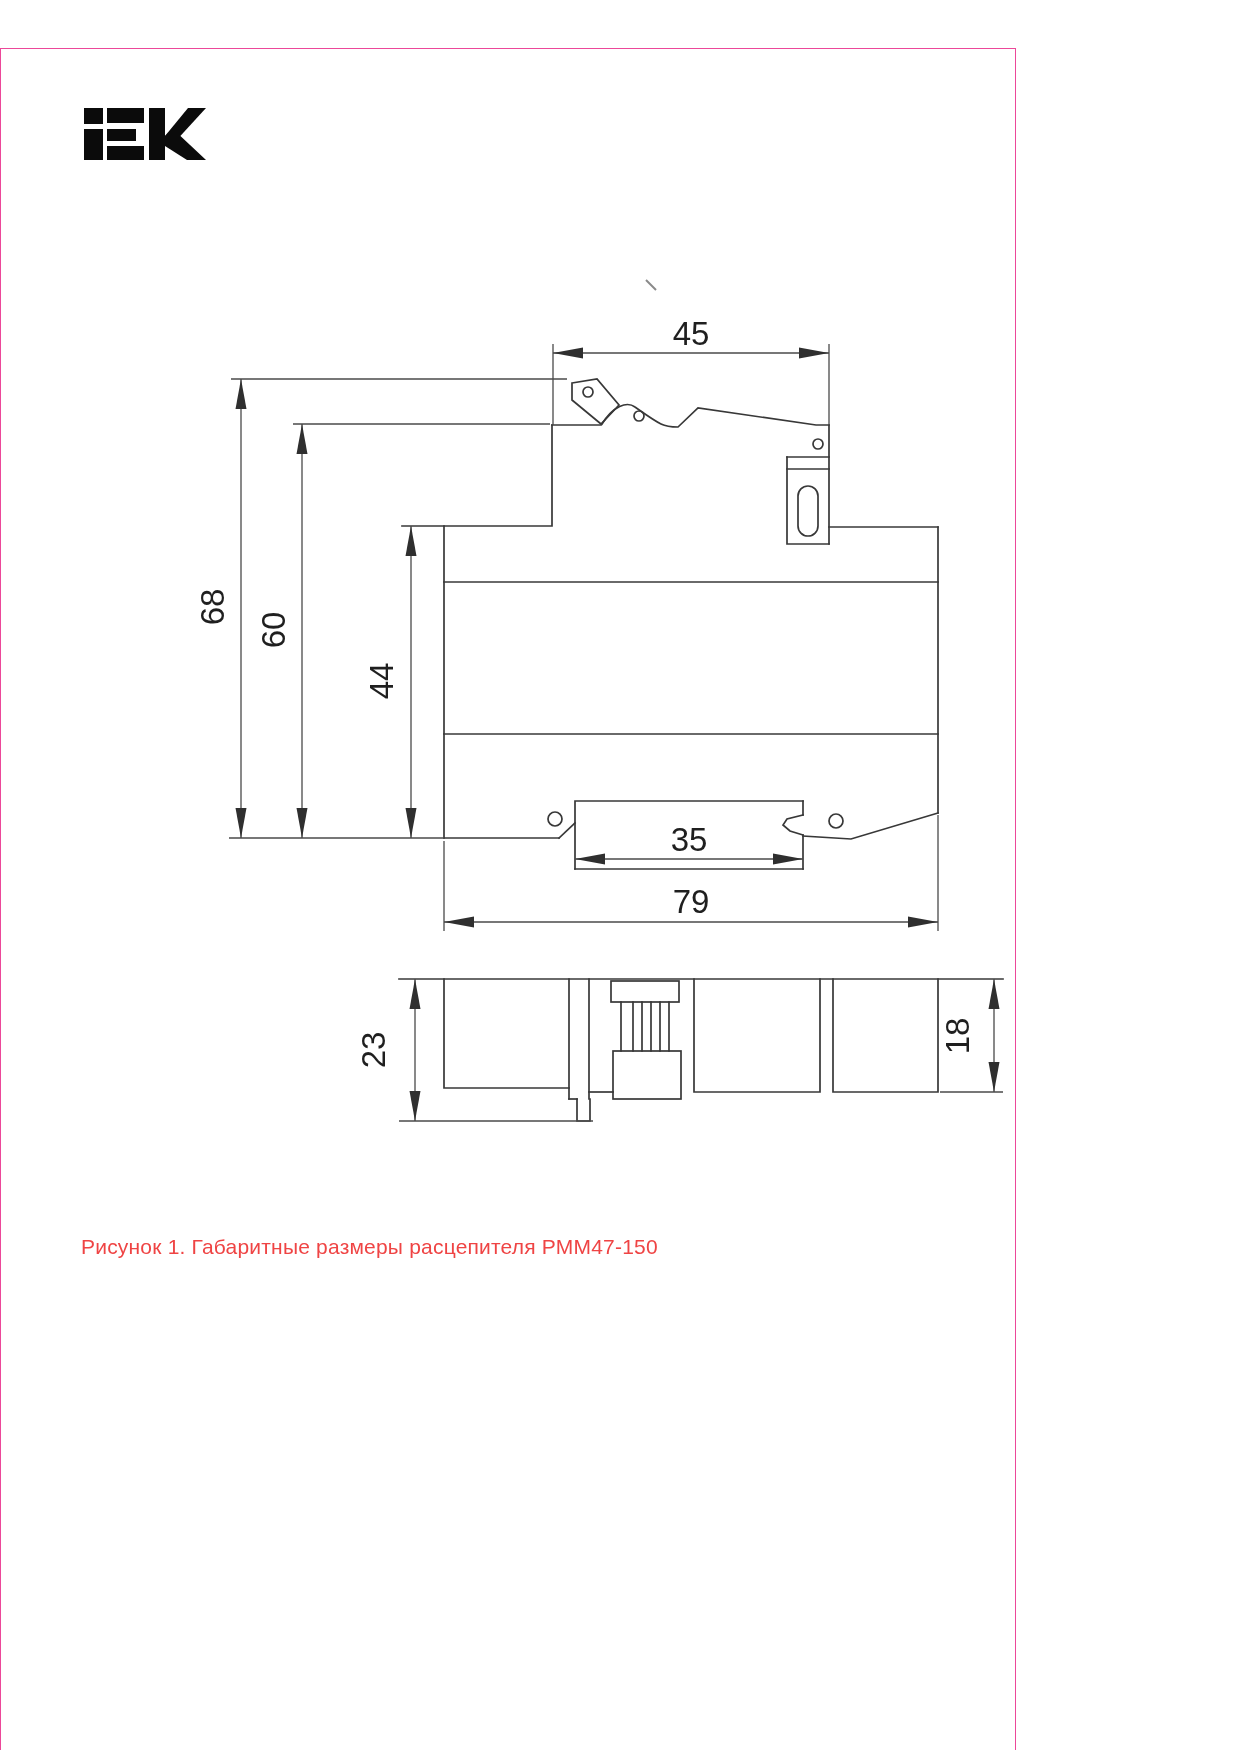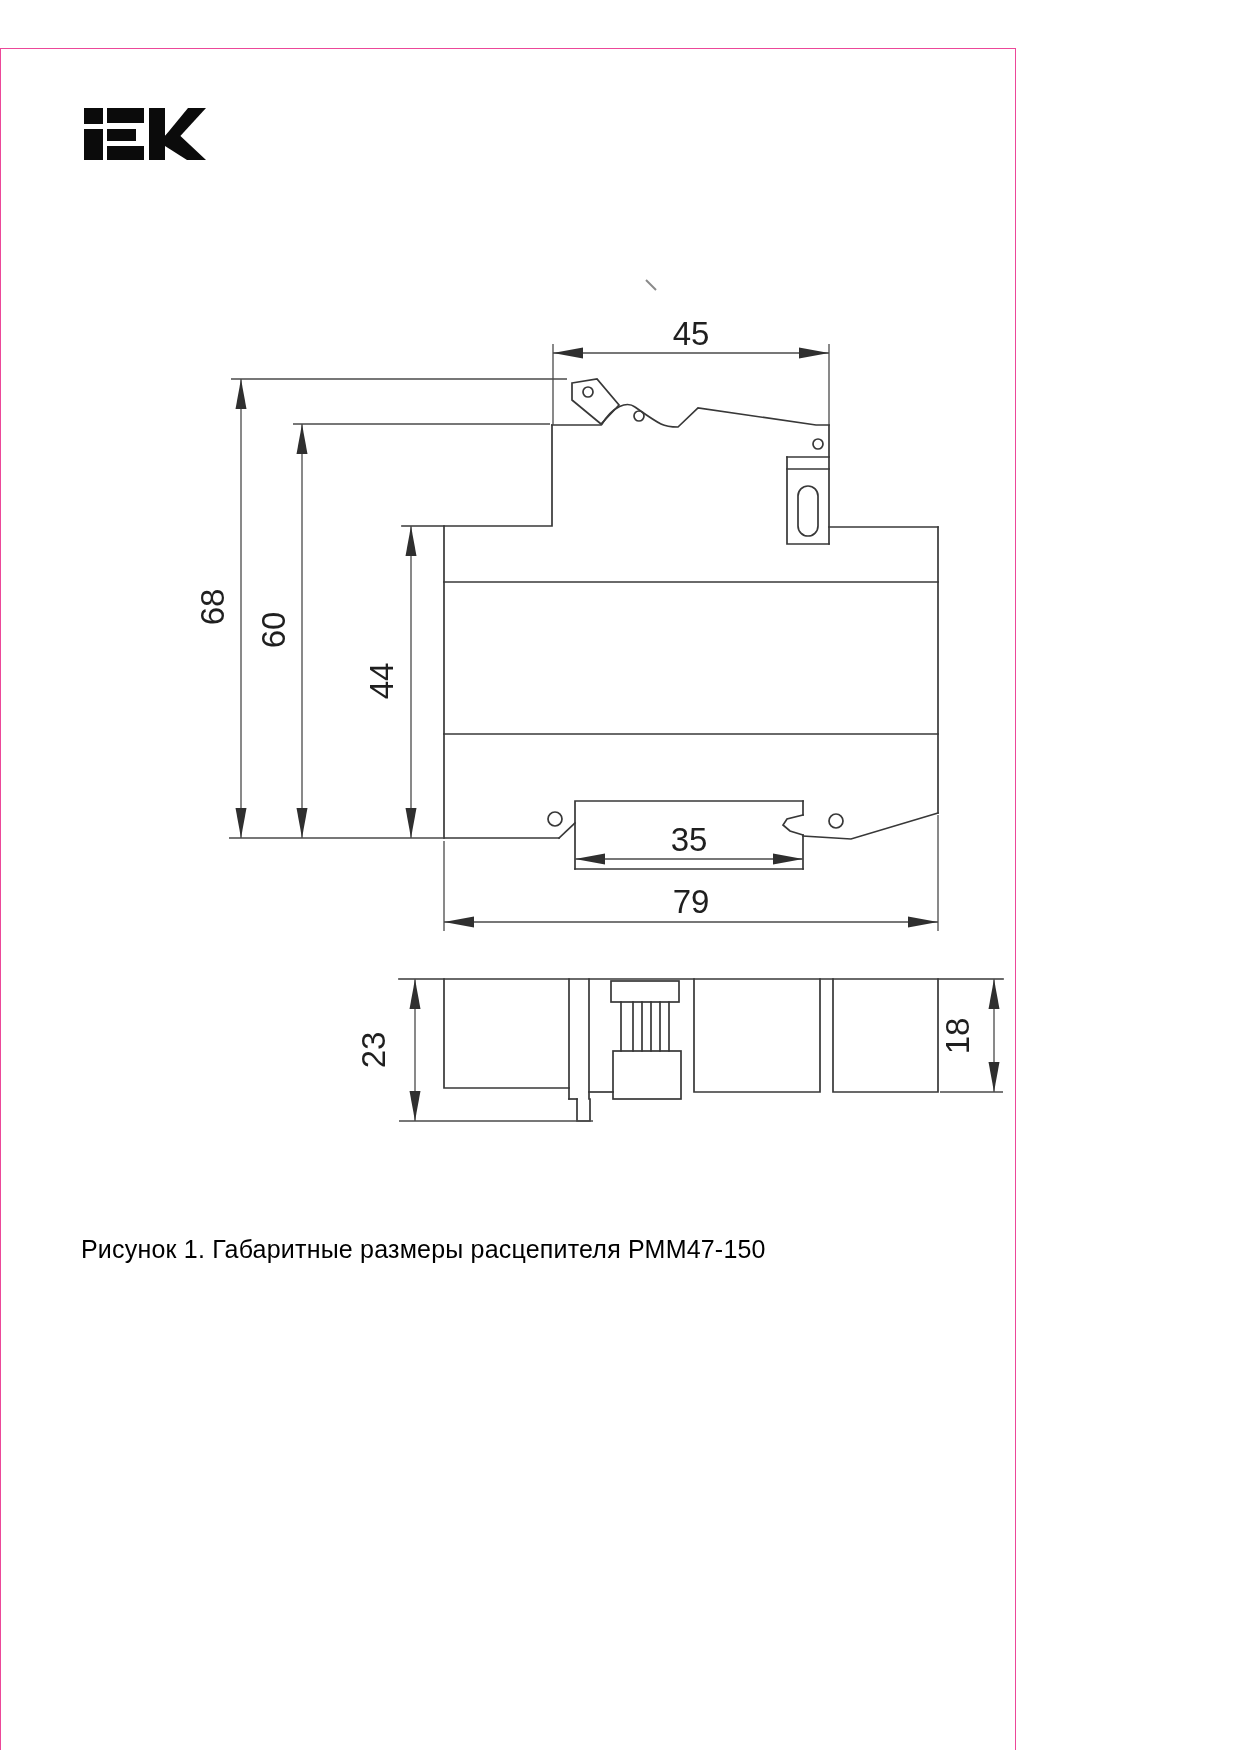--- a/index.html
+++ b/index.html
@@ -9,21 +9,21 @@
     font-family:"Liberation Sans", sans-serif;
     margin-top:48px;
   }
   #drawing{position:absolute;left:0;top:0;}
   .dim-text{
     font-family:"Liberation Sans", sans-serif;
     font-size:33px;fill:#1f1f1f;
   }
   #caption{
     position:absolute;left:80px;top:1186px;
-    font-size:25px;color:#000000;letter-spacing:0.2px;
+    font-size:21px;color:#ef4444;letter-spacing:0.2px;
   }
 </style>
 </head>
 <body>
 
 <div id="page">
 
   <svg id="drawing" width="1240" height="1750" viewBox="0 0 1240 1750">
 
     <g fill="#0b0b0b">

